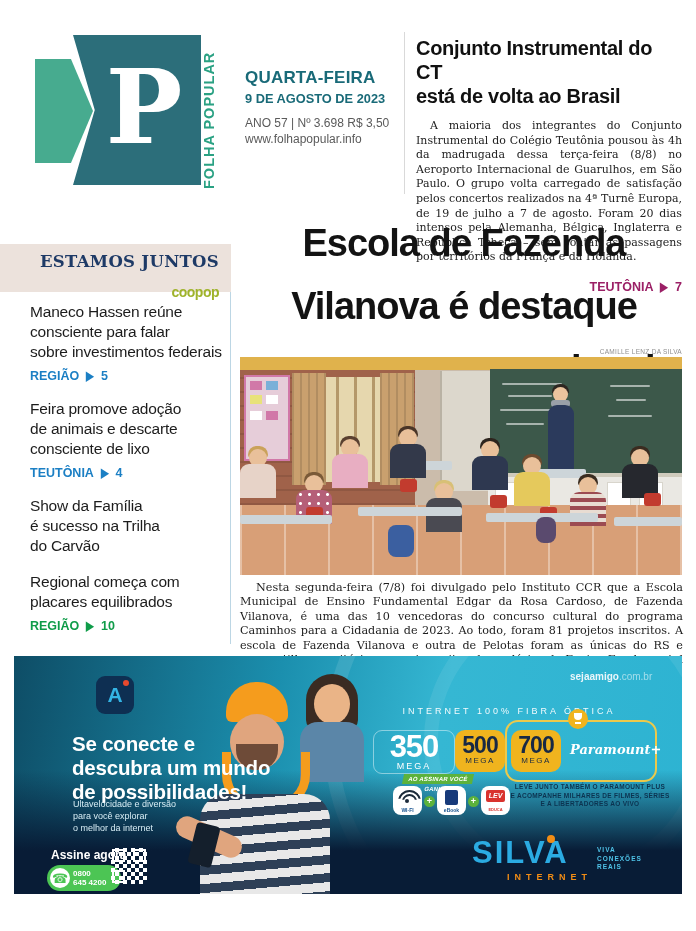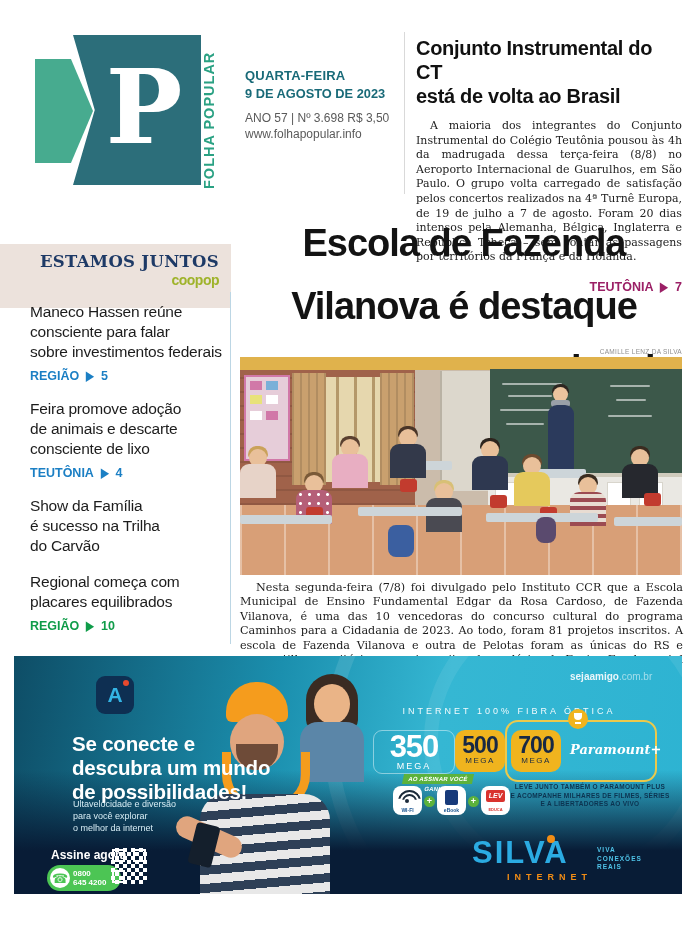--- a/index.html
+++ b/index.html
@@ -13,39 +13,39 @@
               clip-path:polygon(0 0,62% 0,100% 50%,62% 100%,0 100%);}
   .logo-square{position:absolute;left:38px;top:10px;width:128px;height:150px;background:#2c6e7a;
                clip-path:polygon(0 0,100% 0,100% 100%,0 100%,17% 50%);
                display:flex;align-items:center;justify-content:center;}
   .logo-p{font-family:"DejaVu Serif",serif;font-weight:bold;color:#fff;font-size:102px;line-height:1;
           margin-left:14px;margin-top:-6px;}
   .logo-vert{position:absolute;left:166px;top:6px;height:158px;display:flex;align-items:center;
              writing-mode:vertical-rl;transform:rotate(180deg);
              color:#2aa183;font-weight:bold;font-size:14.5px;letter-spacing:1px;}
   .dateblock{position:absolute;left:245px;top:68px;width:150px;}
-  .d1{color:#196a78;font-weight:bold;font-size:13px;letter-spacing:.2px;}
+  .d1{color:#196a78;font-weight:bold;font-size:17px;letter-spacing:.2px;}
   .d2{color:#196a78;font-weight:bold;font-size:12.8px;margin-top:3px;}
   .d3{color:#5a5a5a;font-size:12px;margin-top:10px;}
   .d4{color:#5a5a5a;font-size:12px;margin-top:2px;}
   .hdr-divider{position:absolute;left:404px;top:32px;width:1px;height:162px;background:#d9d9d9;}
 
   .topstory{position:absolute;left:416px;top:36px;width:266px;}
   .topstory h2{margin:0;font-size:20px;line-height:24px;font-weight:bold;color:#111;letter-spacing:-.3px;}
   .topstory .body{margin-top:11px;font-family:"DejaVu Serif",serif;font-size:11px;line-height:14.6px;
                   text-align:justify;color:#222;}
   .topstory .body .ind{display:inline-block;width:14px;}
   .tagrow{margin-top:14px;text-align:right;font-weight:bold;font-size:12.5px;color:#9b2066;}
   .tag-arrow{display:inline-block;transform:scale(.8,1);margin:0 6px;}
 
   
-  .promo{position:absolute;left:0;top:244px;width:231px;height:64px;background:#ece2dc;
+  .promo{position:absolute;left:0;top:244px;width:231px;height:48px;background:#ece2dc;
          text-align:right;padding:8px 12px 0 0;box-sizing:border-box;}
   .promo-title{font-family:"DejaVu Serif",serif;font-weight:bold;font-size:16.5px;color:#1e3a66;letter-spacing:.3px;}
-  .promo-brand{font-weight:bold;font-size:14px;color:#9fb32b;letter-spacing:-.5px;margin-top:1px;}
+  .promo-brand{font-weight:bold;font-size:14px;color:#9fb32b;letter-spacing:-.5px;margin-top:13px;}
   .sidebar{position:absolute;left:0;top:292px;width:231px;height:352px;border-right:1px solid #bcd6e4;
            padding:10px 0 0 30px;box-sizing:border-box;}
   .sb-item{margin-bottom:16px;}
   .sb-h{font-size:15.5px;line-height:20px;color:#1c1c1c;letter-spacing:-.2px;}
   .sb-tag{margin-top:6px;font-weight:bold;font-size:12.5px;}
   .c-blue{color:#1b7fc4;} .c-magenta{color:#9b2066;} .c-green{color:#0f9c49;}
 
   
   .mainhead{position:absolute;left:238px;top:212px;width:452px;text-align:center;
             font-size:38px;line-height:63px;font-weight:bold;color:#131313;letter-spacing:-1px;}

